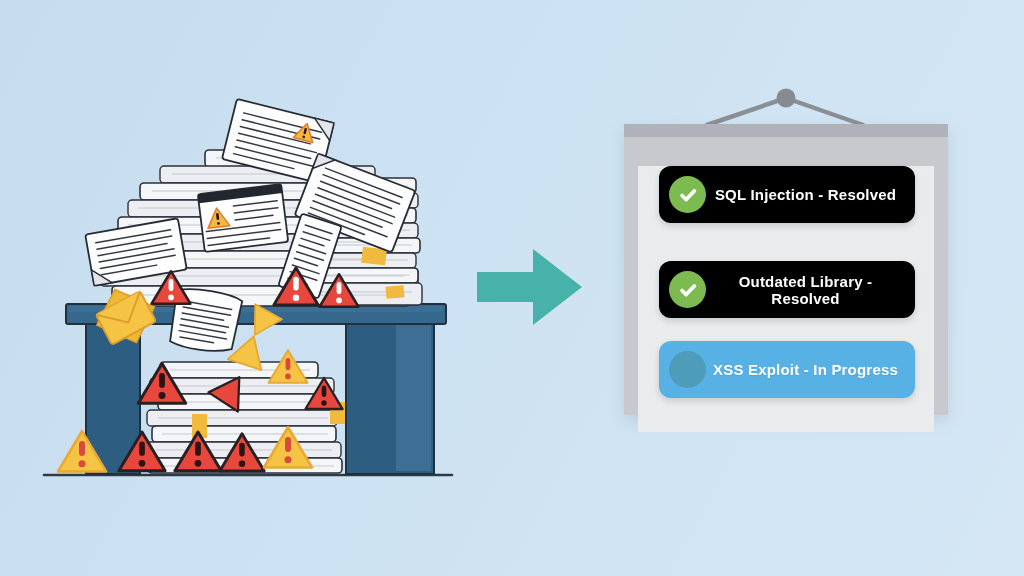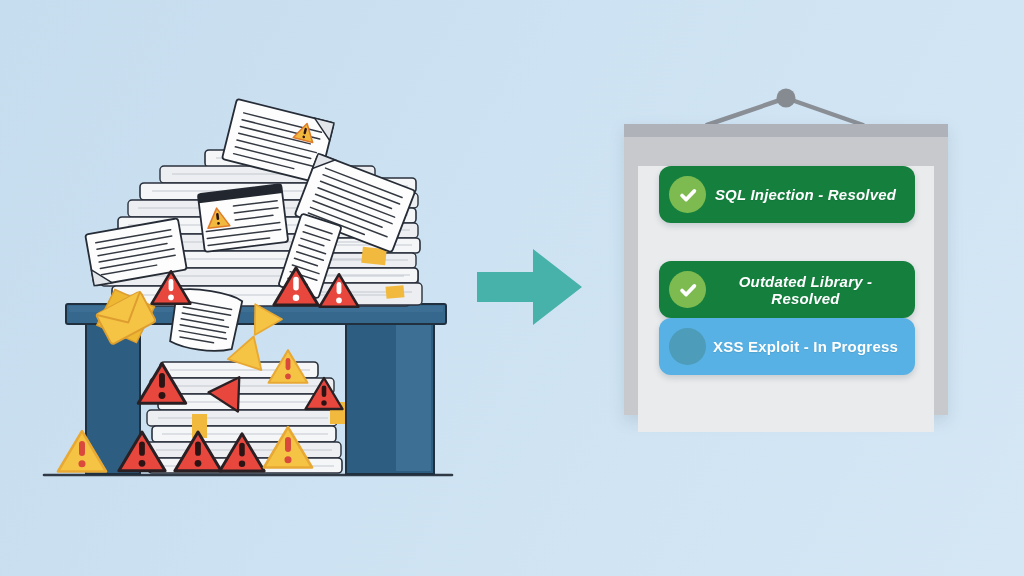--- a/index.html
+++ b/index.html
@@ -45,25 +45,25 @@
     position:absolute;left:0;top:36px;width:324px;height:291px;
     background:#c7c9cc;box-shadow:0 6px 14px rgba(90,110,130,.18);
   }
   .topbar{height:13px;background:#afb3b9;}
   .surface{margin:0 14px 12px 14px;height:266px;background:#eaebed;}
   .pill{
     width:256px;height:57px;margin-left:21px;border-radius:12px;
     display:flex;align-items:center;padding-left:10px;box-sizing:border-box;
     box-shadow:0 3px 6px rgba(30,60,70,.18);
   }
-  .pill-teal{background:#15803d;font-style:italic;}
+  .pill-teal{background:#000000;}
   .pill-blue{background:#58b1e4;}
   .pill-1{margin-top:29px;}
   .pill-2{margin-top:38px;}
-  .pill-3{}
+  .pill-3{margin-top:23px;}
   .badge{width:37px;height:37px;border-radius:50%;flex:0 0 37px;
          display:flex;align-items:center;justify-content:center;}
   .badge-green{background:#7dbb51;}
   .badge-blue{background:#4c9cba;}
   .pill-label{
     flex:1;text-align:center;padding-right:10px;
     color:#ffffff;font-size:15px;font-weight:700;letter-spacing:.2px;
     text-shadow:0 1px 1px rgba(0,60,60,.12);
   }
 </style>

